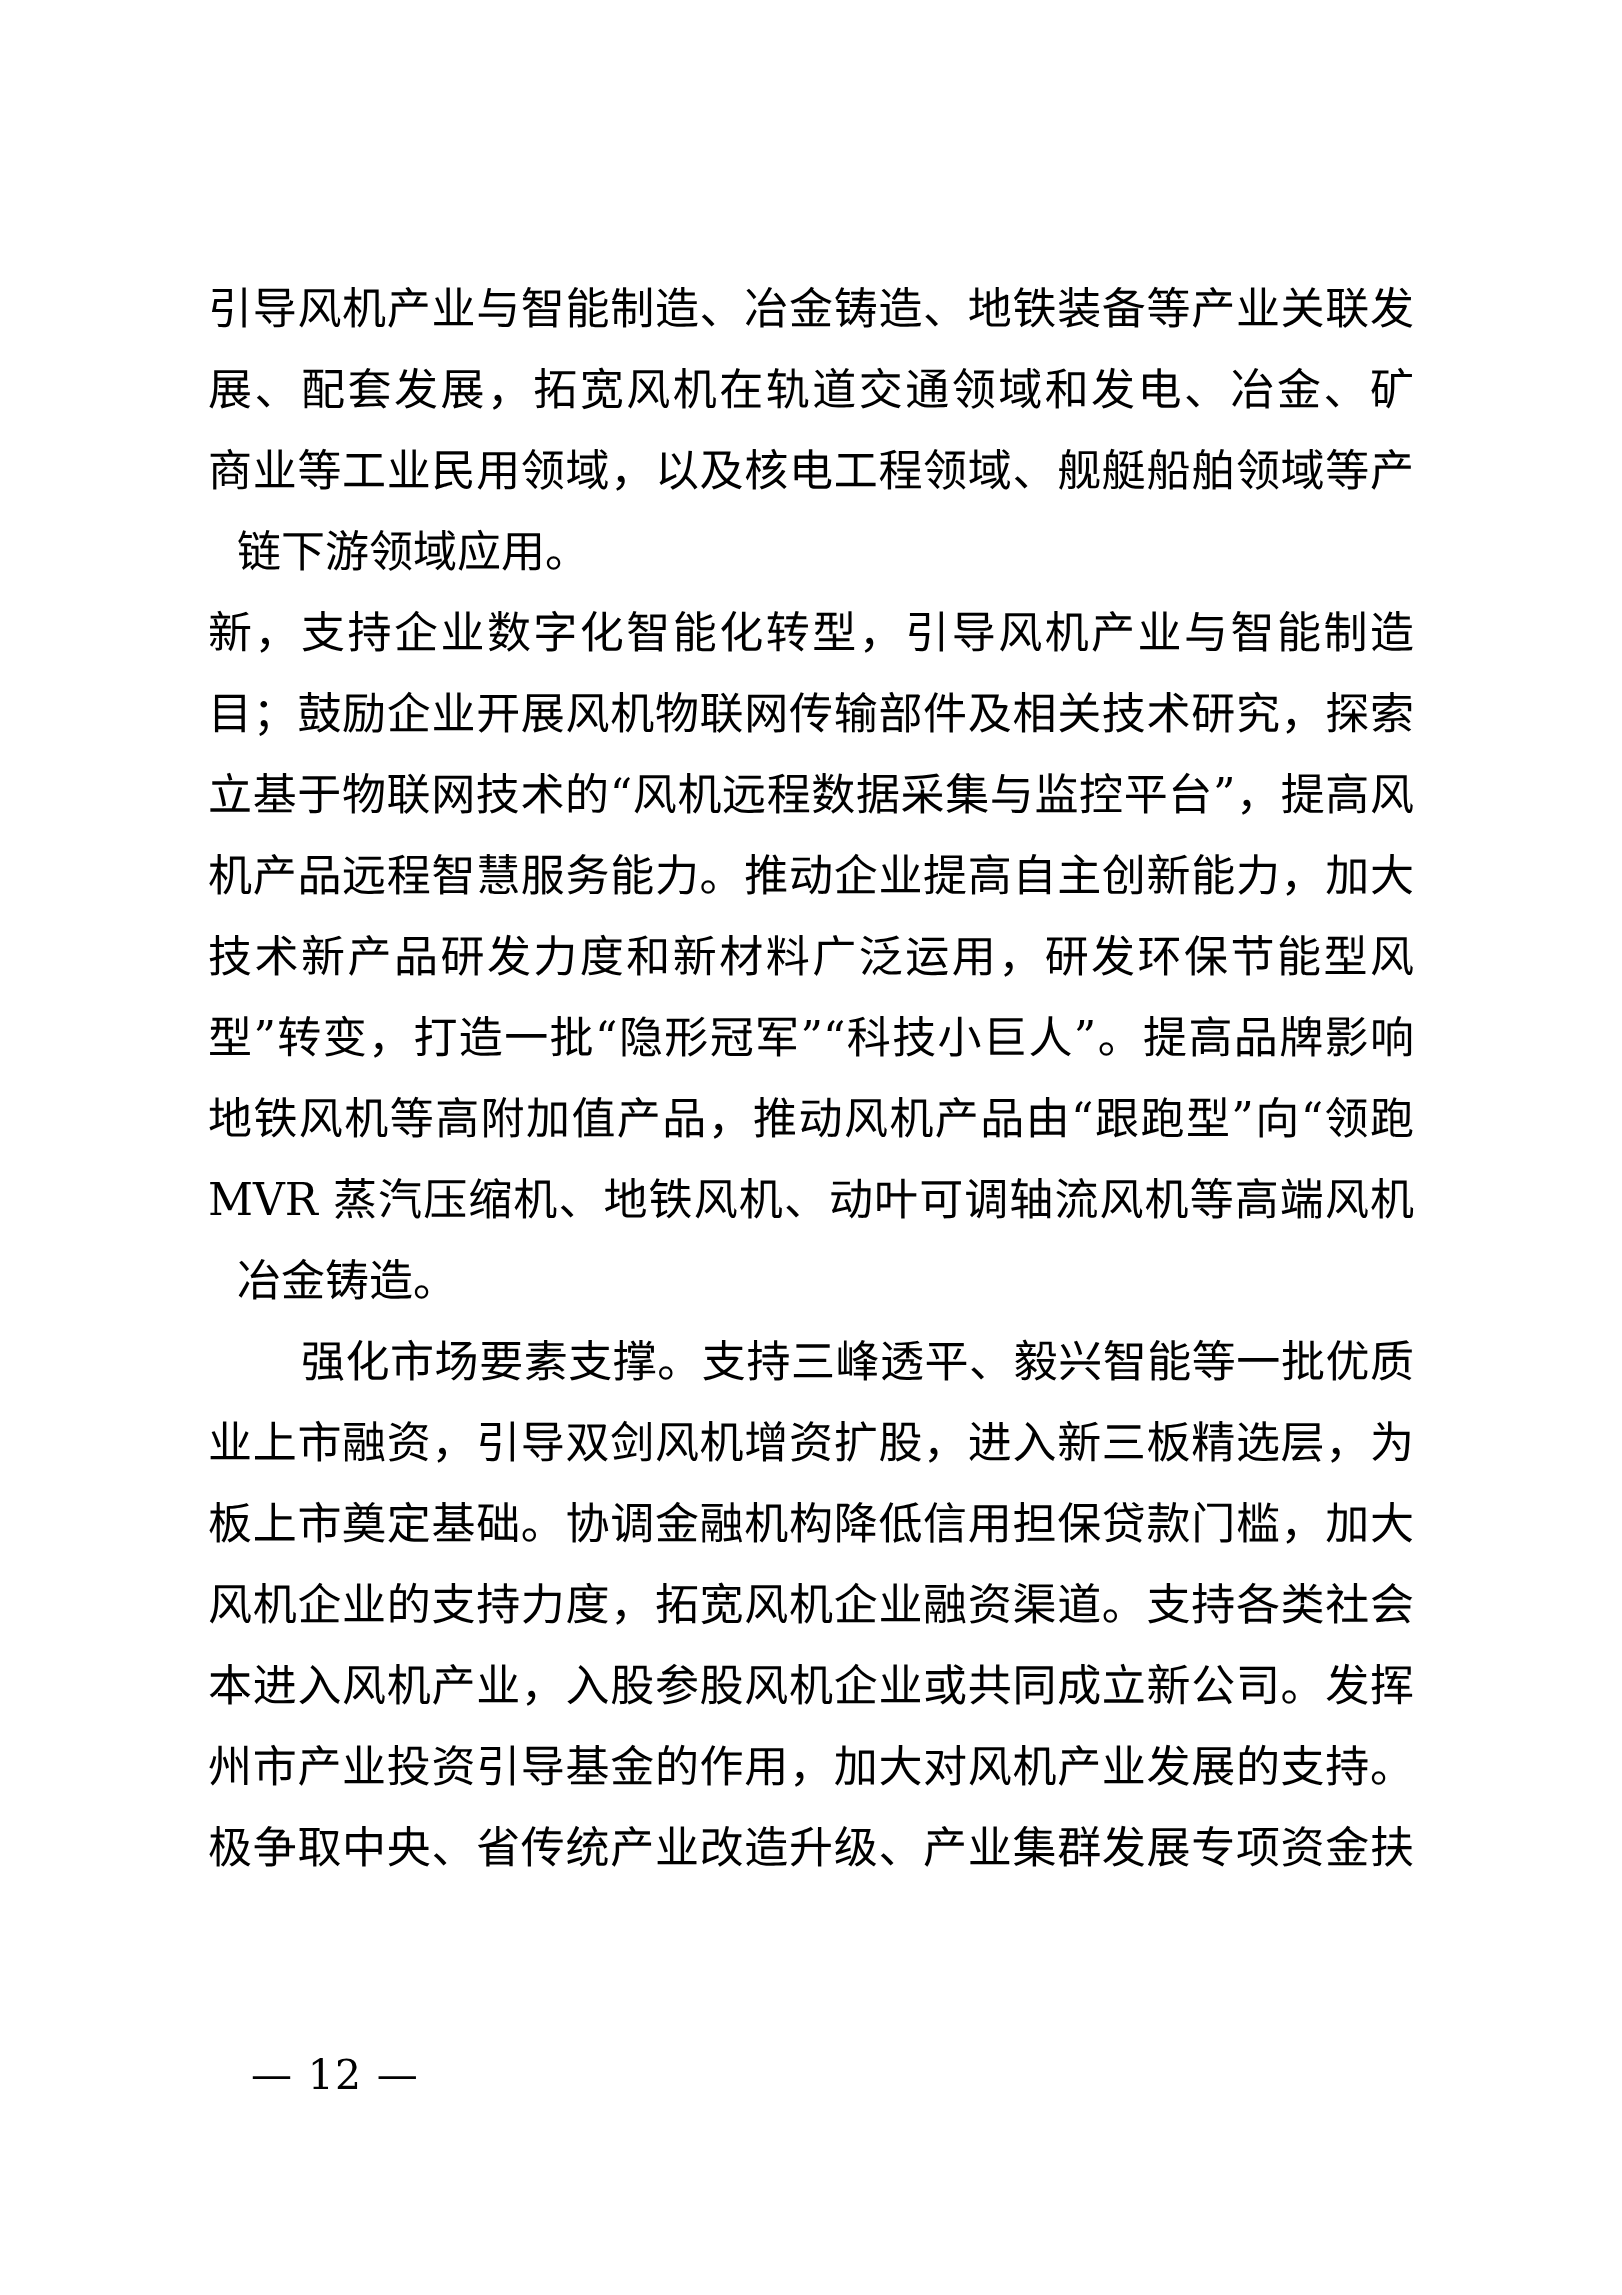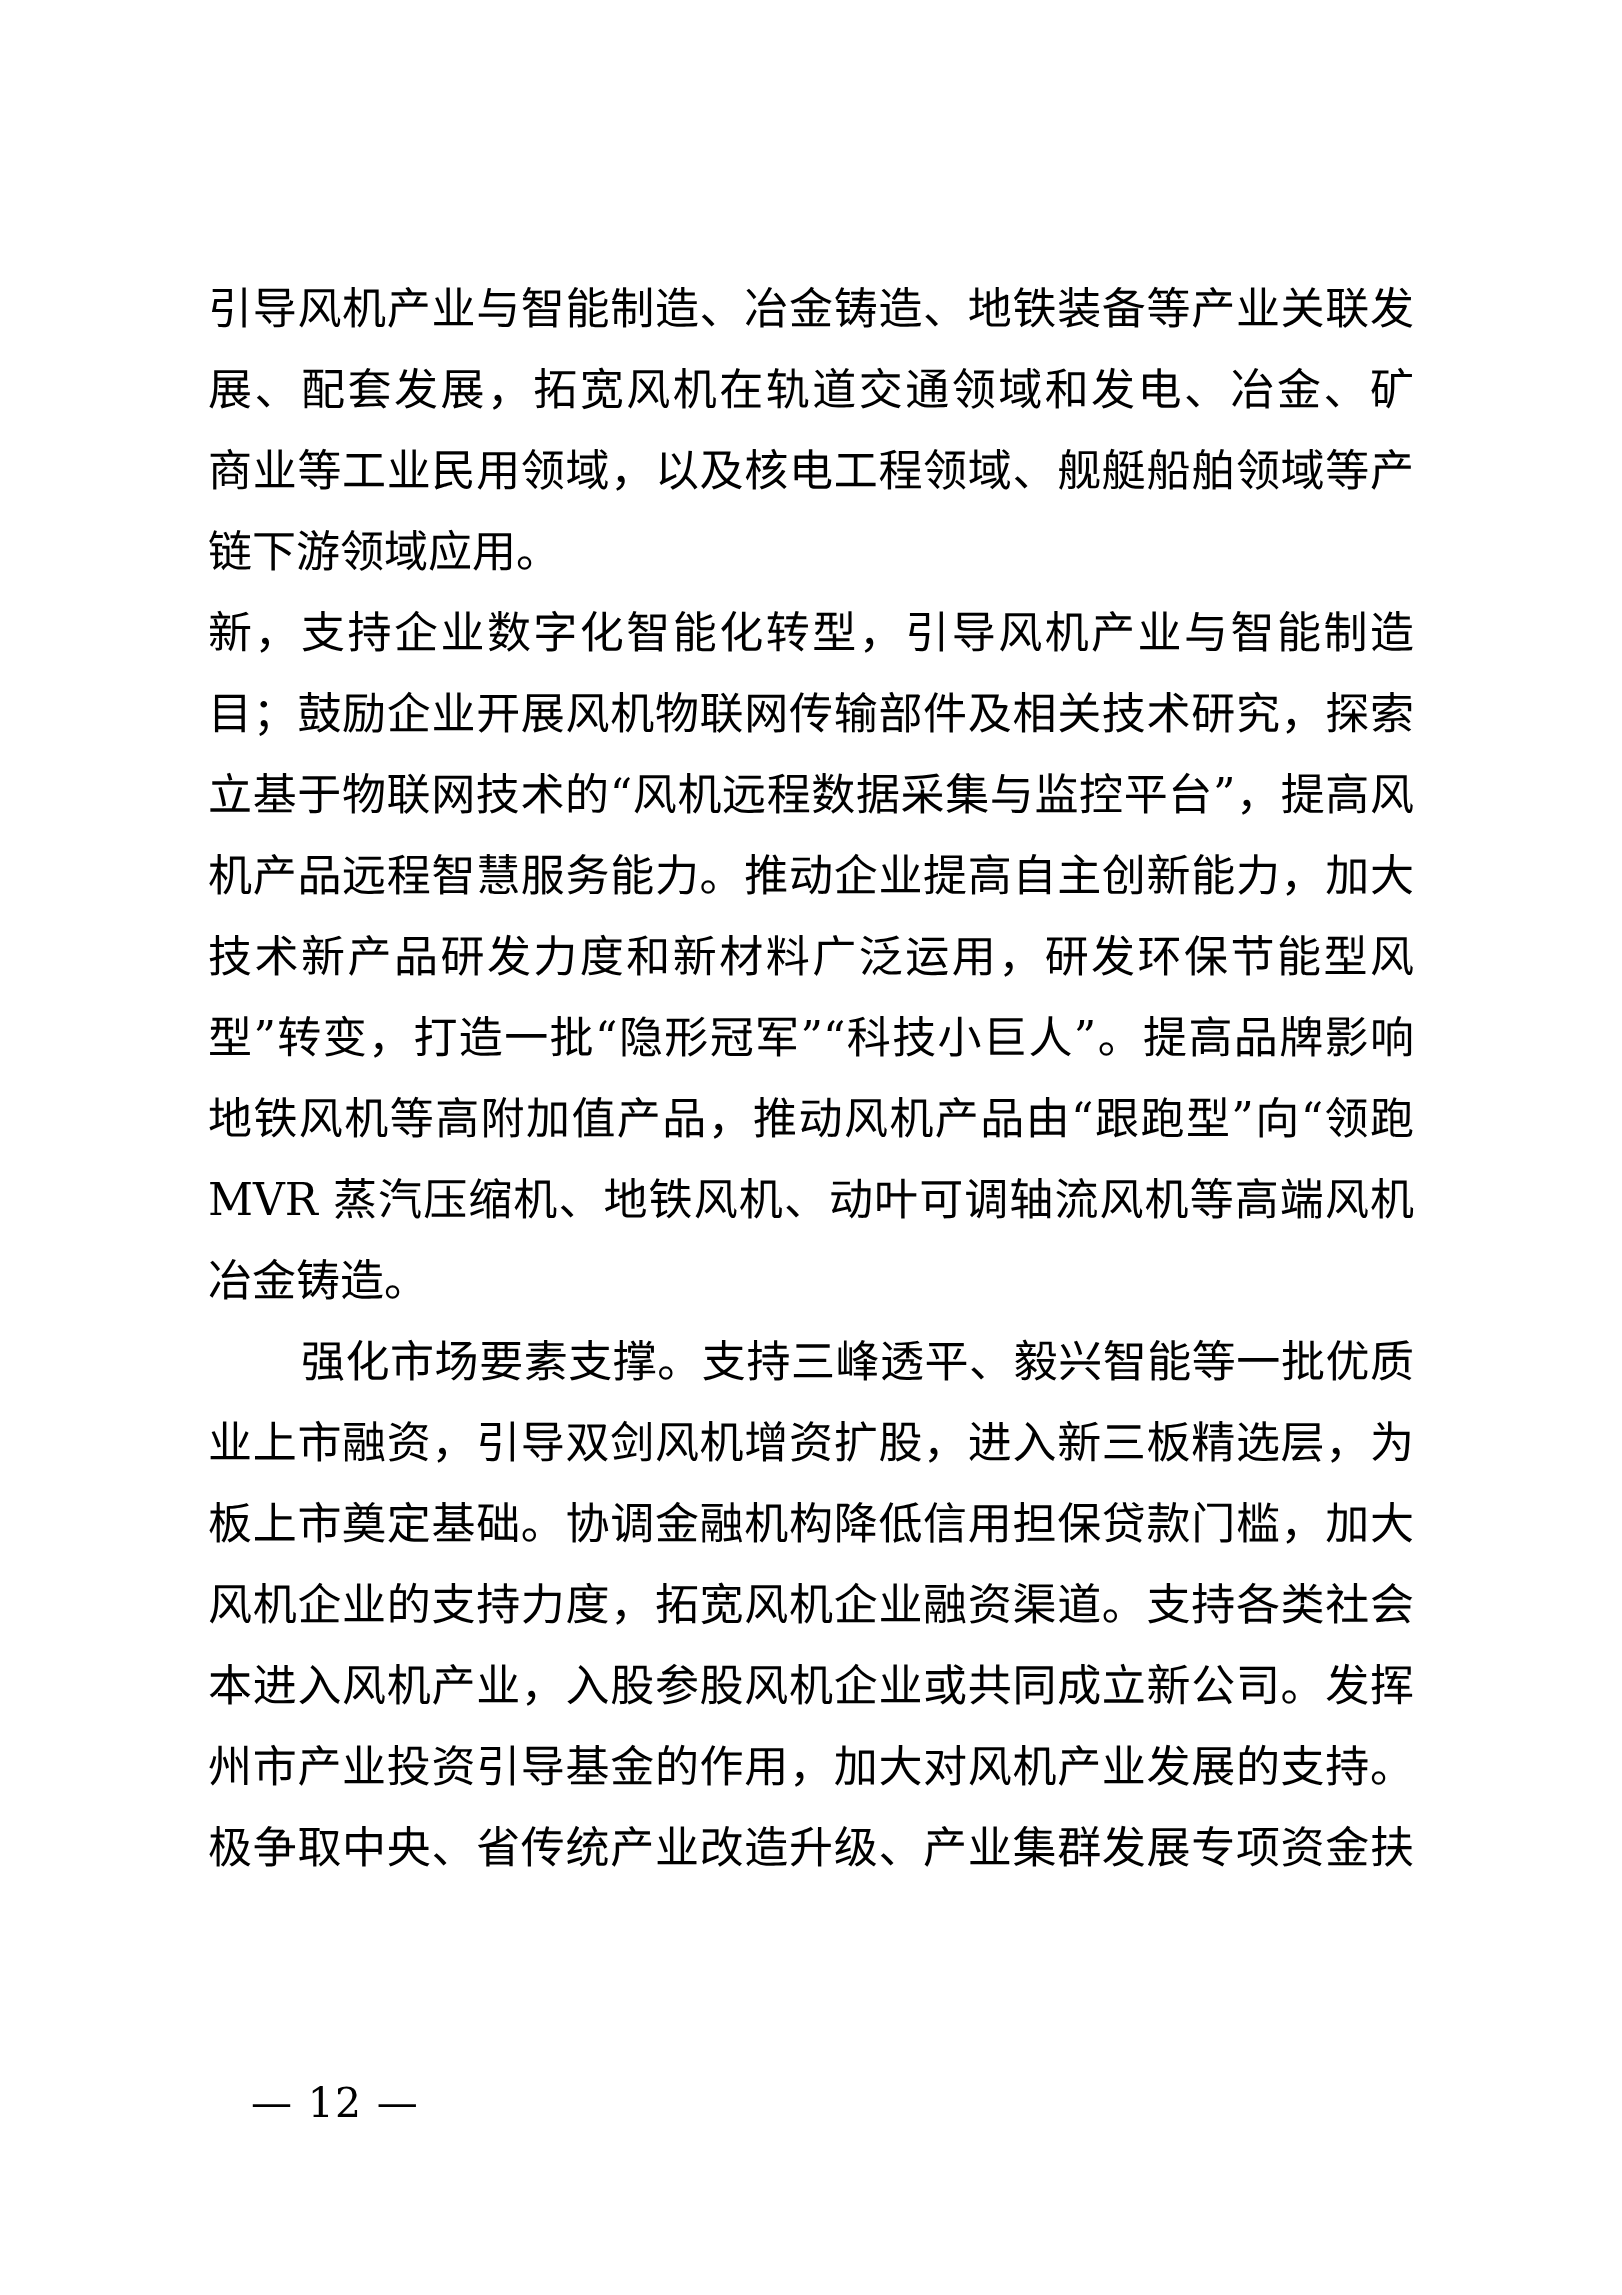--- a/index.html
+++ b/index.html
@@ -31,29 +31,29 @@
     letter-spacing: 0;
     white-space: normal;
     overflow: hidden;
   }
   .line.indent {
     padding-left: 93px;
   }
   .line.short {
     text-align: left;
     text-align-last: left;
+    margin-left: 29px;
   }
   .page-footer {
     position: absolute;
     left: 251px;
     top: 2046px;
     font-size: 41px;
     line-height: 59px;
     letter-spacing: 1.3px;
-    margin-top: 28px;
   }
 </style>
 </head>
 <body>
 
 <div class="page">
   <div class="text-block">
       <div class="line">引导风机产业与智能制造、冶金铸造、地铁装备等产业关联发</div>
       <div class="line">展、配套发展，拓宽风机在轨道交通领域和发电、冶金、矿山、</div>
       <div class="line">商业等工业民用领域，以及核电工程领域、舰艇船舶领域等产业</div>

